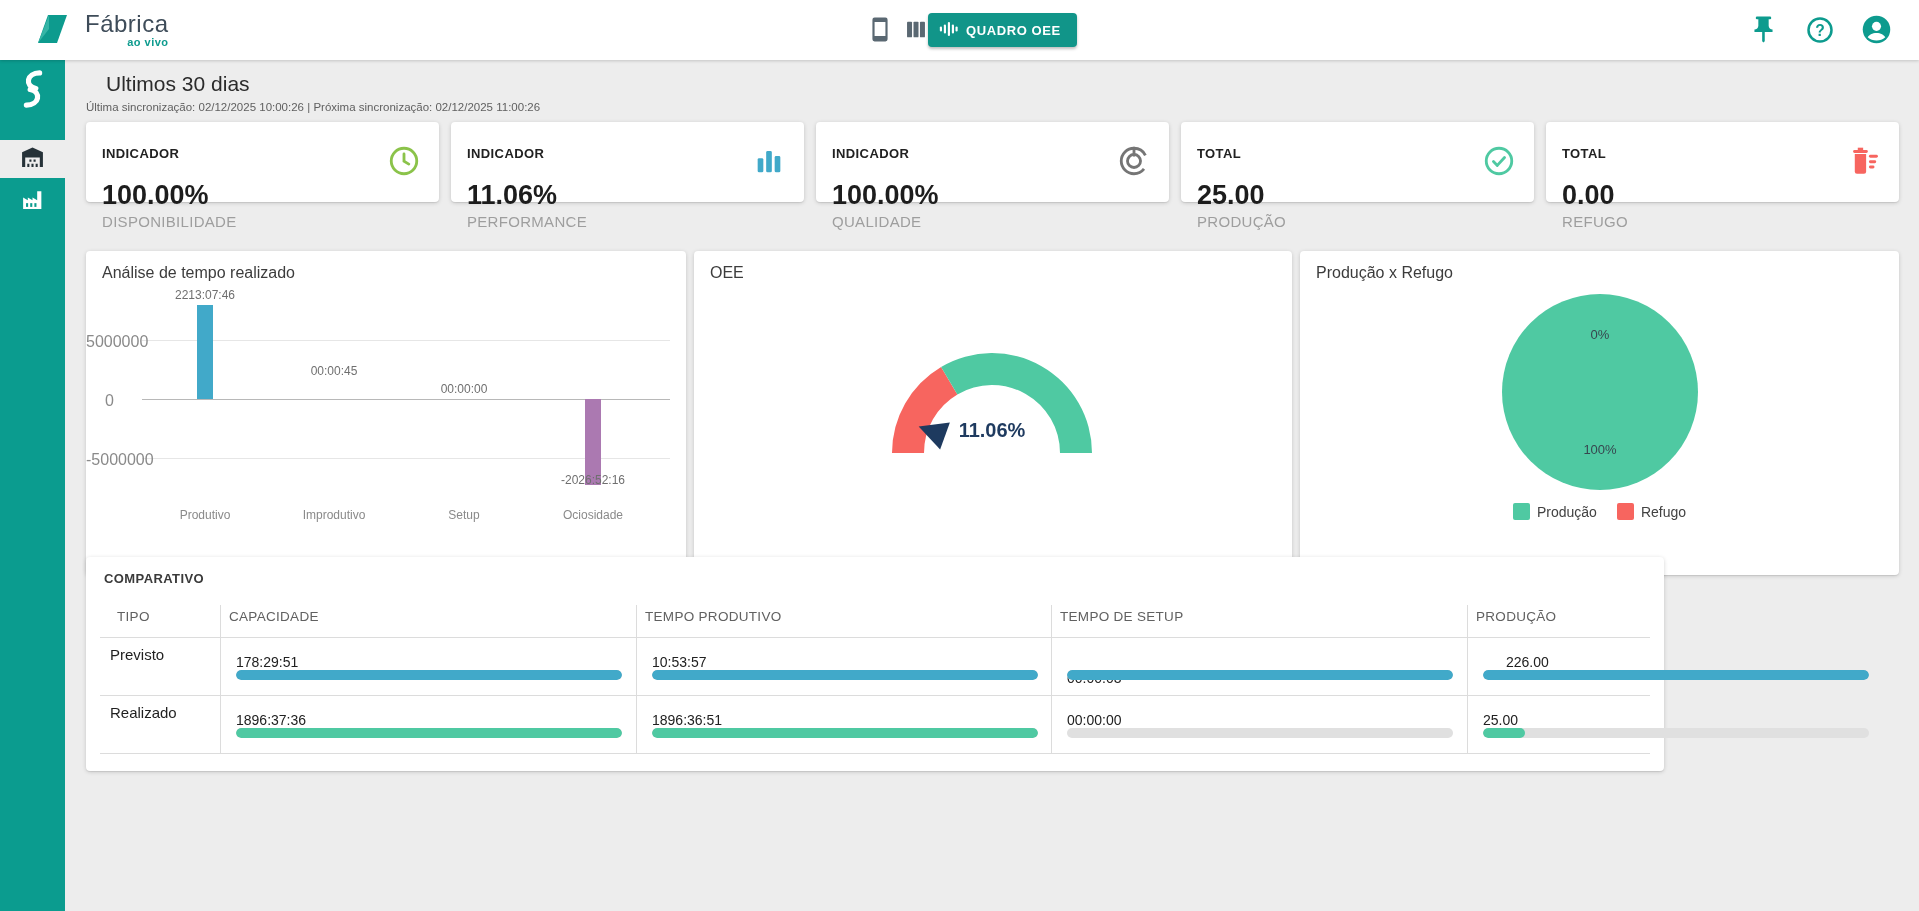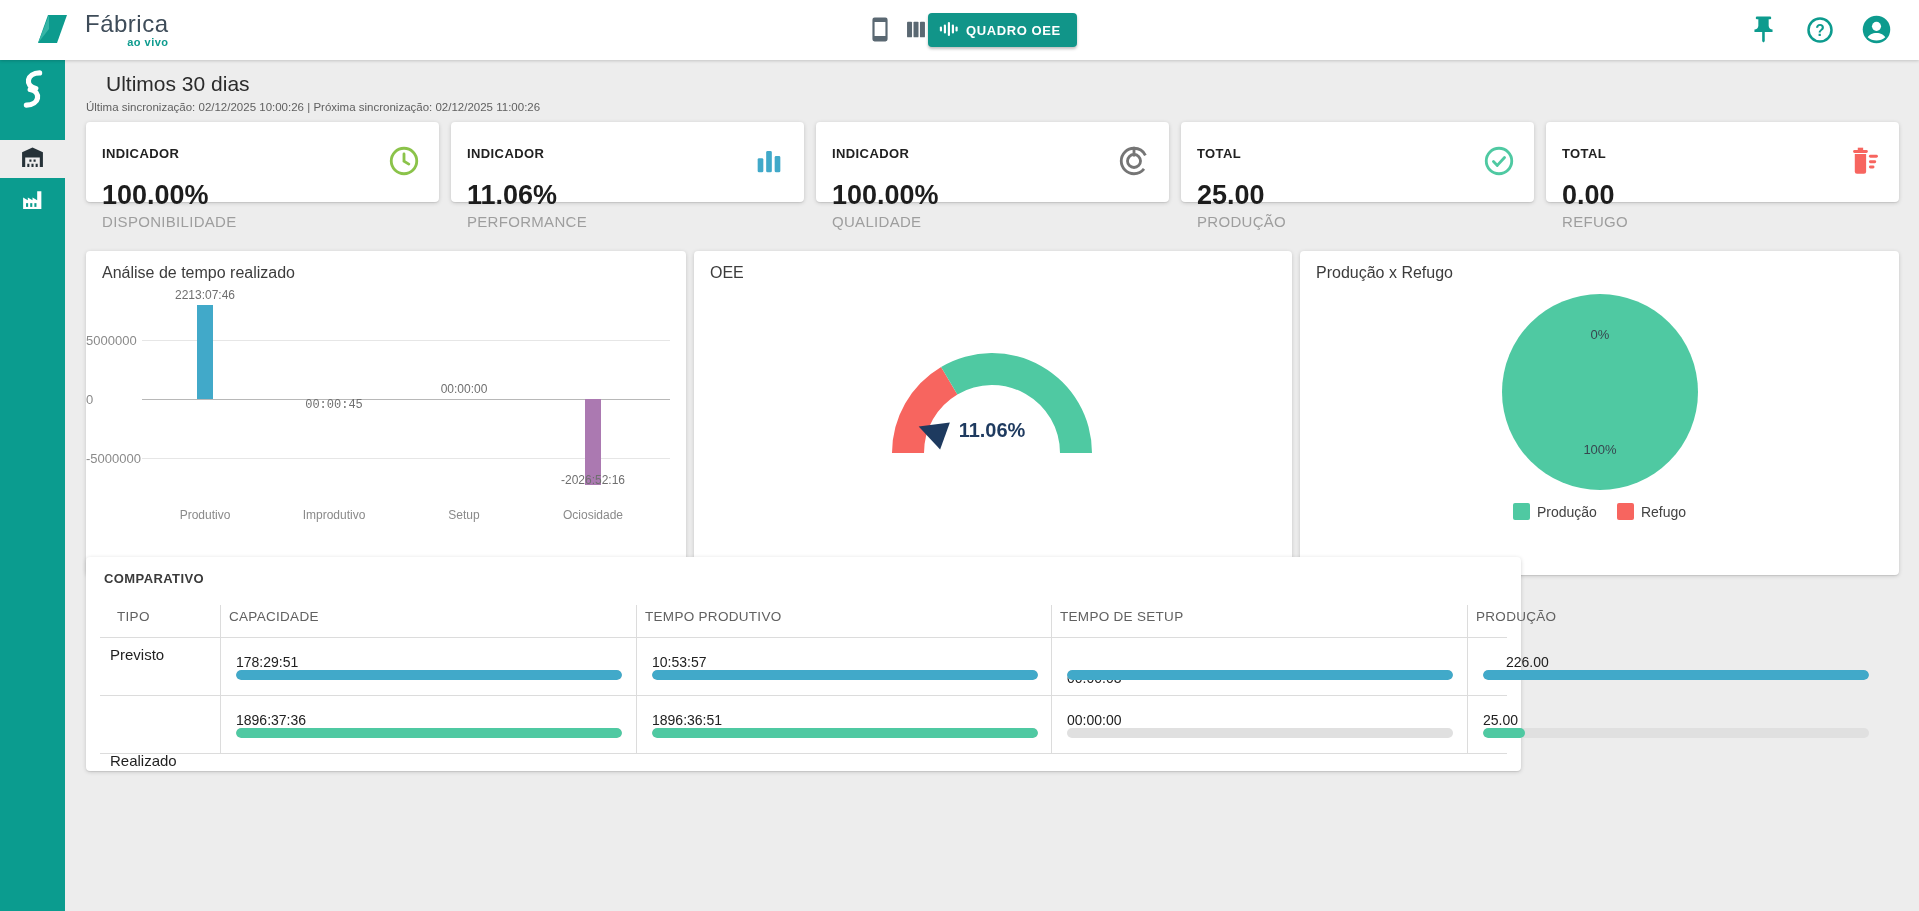--- a/index.html
+++ b/index.html
@@ -33,34 +33,34 @@
   .kpi-label{position:absolute;left:16px;top:24px;font-size:13px;font-weight:700;color:#212121;letter-spacing:.4px;}
   .kpi-value{position:absolute;left:16px;top:58px;font-size:27px;font-weight:700;color:#1d1d1d;}
   .kpi-caption{position:absolute;left:16px;top:91px;font-size:15px;color:#9e9e9e;letter-spacing:.3px;}
   .kpi-icon{position:absolute;right:18px;top:22px;width:34px;height:34px;}
   
   .chart-card{top:251px;height:324px;}
   .chart-title{position:absolute;left:16px;top:13px;font-size:16px;color:#3c3c3c;}
   
   .gridline{position:absolute;height:1px;background:#e6e6e6;}
   .gridline.zero{background:#b8b8b8;}
-  .ytick{position:absolute;width:47px;text-align:left;font-size:13px;color:#8a8a8a;}
+  .ytick{position:absolute;width:47px;text-align:center;font-size:16px;color:#8a8a8a;}
   .vbar{position:absolute;width:16px;}
   .vlabel{position:absolute;width:130px;text-align:center;font-size:12px;color:#6f6f6f;}
   .xcat{position:absolute;width:130px;text-align:center;font-size:12px;color:#8a8a8a;}
   
   #gauge-value{position:absolute;left:218px;top:168px;width:160px;text-align:center;
     font-size:20px;font-weight:700;color:#1e3a5f;}
   
   .pie-label{position:absolute;width:120px;text-align:center;font-size:13px;color:#37474f;}
   #pie-legend{position:absolute;left:0;top:252px;width:599px;display:flex;justify-content:center;gap:20px;}
   .legend-item{display:flex;align-items:center;gap:7px;font-size:14px;color:#424242;}
   .legend-swatch{width:17px;height:17px;border-radius:2px;display:inline-block;}
   
-  #table-card{left:86px;top:557px;width:1435px;height:214px;text-decoration:underline;}
+  #table-card{left:86px;top:557px;width:1578px;height:214px;text-decoration:underline;}
   #table-title{position:absolute;left:18px;top:14px;font-size:13px;font-weight:700;color:#3a3a3a;letter-spacing:.4px;}
   .vline{position:absolute;top:48px;height:148px;width:1px;background:#dcdcdc;}
   .hline{position:absolute;left:14px;right:14px;height:1px;background:#dcdcdc;}
   .th{position:absolute;top:52px;font-size:13.5px;color:#616161;letter-spacing:.3px;}
   .rowlabel{position:absolute;font-size:15px;color:#1f1f1f;}
   .cellvalue{position:absolute;font-size:14px;font-weight:500;color:#212121;}
   .track{position:absolute;width:386px;height:10px;border-radius:5px;background:#e0e0e0;overflow:hidden;}
   .fill{height:100%;border-radius:5px;}
 </style>
 </head>
@@ -246,21 +246,21 @@
   <div id="tempo-plot" style="position:absolute;inset:0;">
       <div class="gridline" style="left: 56px; width: 528px; top: 89px;"></div>
       <div class="ytick" style="left: 0px; top: 82px;">5000000</div>
       <div class="gridline zero" style="left: 56px; width: 528px; top: 148px;"></div>
       <div class="ytick" style="left: 0px; top: 141px;">0</div>
       <div class="gridline" style="left: 56px; width: 528px; top: 207px;"></div>
       <div class="ytick" style="left: 0px; top: 200px;">-5000000</div>
       <div class="vbar" style="left: 111px; width: 16px; top: 53.9863px; height: 94.0137px; background: rgb(65, 169, 201);"></div>
       <div class="vlabel" style="left: 54px; top: 36.9863px;">2213:07:46</div>
       <div class="xcat" style="left: 54px; top: 257px;">Produtivo</div>
-      <div class="vlabel" style="left: 183px; top: 147px; font-family: Liberation Mono, monospace;">00:00:45</div>
+      <div class="vlabel" style="left: 183px; top: 113px;">00:00:45</div>
       <div class="xcat" style="left: 183px; top: 257px;">Improdutivo</div>
       <div class="vlabel" style="left: 313px; top: 131px;">00:00:00</div>
       <div class="xcat" style="left: 313px; top: 257px;">Setup</div>
       <div class="vbar" style="left: 499px; width: 16px; top: 148px; height: 86.1015px; background: rgb(171, 121, 177);"></div>
       <div class="vlabel" style="left: 442px; top: 222.101px;">-2026:52:16</div>
       <div class="xcat" style="left: 442px; top: 257px;">Ociosidade</div>
     </div>
 </div>
 
 <div class="card chart-card" id="gauge-card" style="left:694px;width:598px;">
@@ -320,21 +320,21 @@
     </div>
   <div class="cellvalue" style="left:981px;top:113px;">00:00:03</div>
   <div class="track" style="left:981px;top:113px;">
       <div class="fill" style="width: 100%; background: rgb(65, 169, 201);"></div>
     </div>
   <div class="cellvalue" style="left:1397px;top:97px;margin-left:23px;">226.00</div>
   <div class="track" style="left:1397px;top:113px;">
       <div class="fill" style="width: 100%; background: rgb(65, 169, 201);"></div>
     </div>
 
-  <div class="rowlabel" style="left:24px;top:147px;margin-top:48px;">Realizado</div>
+  <div class="rowlabel" style="left:24px;top:147px;">Realizado</div>
   <div class="cellvalue" style="left:150px;top:155px;text-align:right;">1896:37:36</div>
   <div class="track" style="left:150px;top:171px;">
       <div class="fill" style="width: 100%; background: rgb(79, 201, 162);"></div>
     </div>
   <div class="cellvalue" style="left:566px;top:155px;">1896:36:51</div>
   <div class="track" style="left:566px;top:171px;">
       <div class="fill" style="width: 100%; background: rgb(79, 201, 162);"></div>
     </div>
   <div class="cellvalue" style="left:981px;top:155px;">00:00:00</div>
   <div class="track" style="left:981px;top:171px;">

